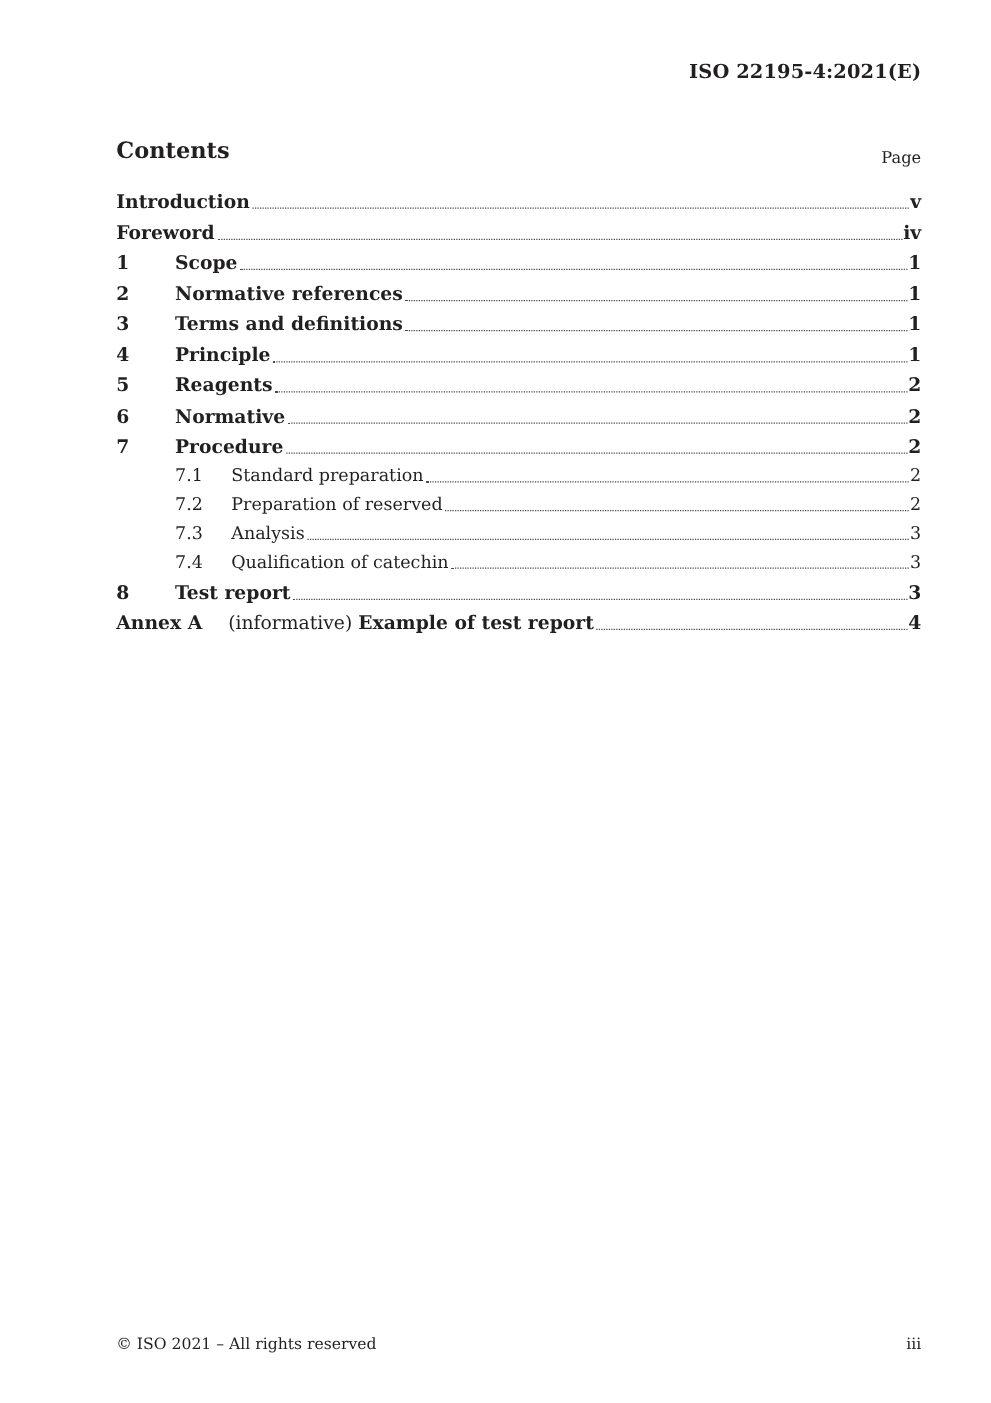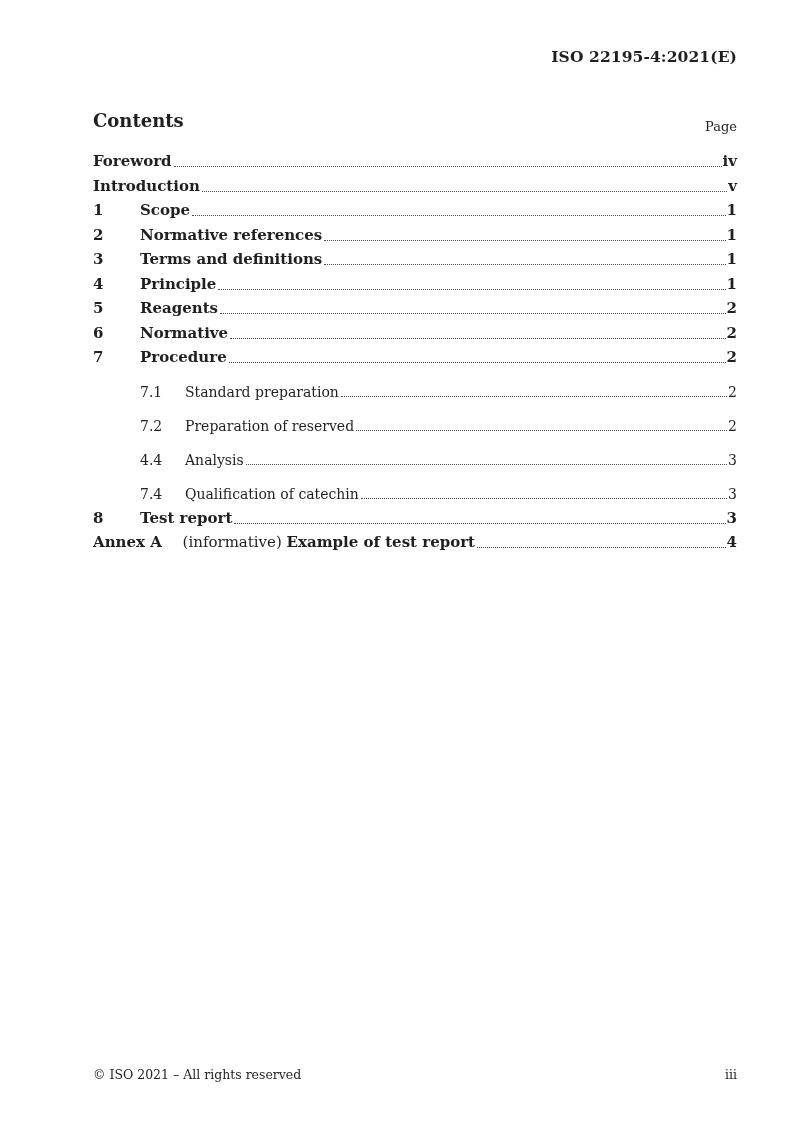--- a/index.html
+++ b/index.html
@@ -28,21 +28,21 @@
   .toc {
     position: absolute; top: 153px; left: 93px; right: 49px;
     display: flex; flex-direction: column;
   }
   .toc-row { display: flex; align-items: flex-end; }
   .toc-row.main {
     font-size: 15px; font-weight: bold; line-height: 17px; margin-top: 7.5px;
   }
   .toc-row.main:first-child { margin-top: 0; }
   .toc-row.sub {
-    font-size: 14px; font-weight: normal; line-height: 16px; margin-top: 18px;
+    font-size: 14px; font-weight: normal; line-height: 16px; margin-top: 7px;
   }
   .num { width: 47px; flex-shrink: 0; }
   .sub .num { width: 45px; margin-left: 47px; }
   .label { white-space: nowrap; }
   .label .qualifier { font-weight: normal; margin-left: 16px; }
   .leader {
     flex: 1 1 auto; min-width: 12px;
     border-bottom: 1px dotted #4a4a4a;
     margin: 0 1px 3px 2px;
     align-self: flex-end;
@@ -64,29 +64,29 @@
   <div class="doc-ref">ISO 22195-4:2021(E)</div>
 
   <div class="contents-head">
     <div class="contents-title">Contents</div>
     <div class="page-label">Page</div>
   </div>
 
   <div class="toc">
 
     <div class="toc-row main">
+      <span class="label">Introduction</span>
+      <span class="leader"></span>
+      <span class="pg">v</span>
+    </div>
+
+    <div class="toc-row main">
       <span class="label">Foreword</span>
       <span class="leader"></span>
       <span class="pg">iv</span>
-    </div>
-
-    <div class="toc-row main">
-      <span class="label">Introduction</span>
-      <span class="leader"></span>
-      <span class="pg">v</span>
     </div>
 
     <div class="toc-row main">
       <span class="num">1</span>
       <span class="label">Scope</span>
       <span class="leader"></span>
       <span class="pg">1</span>
     </div>
 
     <div class="toc-row main">
@@ -139,21 +139,21 @@
     </div>
 
     <div class="toc-row sub">
       <span class="num">7.2</span>
       <span class="label">Preparation of reserved</span>
       <span class="leader"></span>
       <span class="pg">2</span>
     </div>
 
     <div class="toc-row sub">
-      <span class="num">4.4</span>
+      <span class="num">7.3</span>
       <span class="label">Analysis</span>
       <span class="leader"></span>
       <span class="pg">3</span>
     </div>
 
     <div class="toc-row sub">
       <span class="num">7.4</span>
       <span class="label">Qualification of catechin</span>
       <span class="leader"></span>
       <span class="pg">3</span>

